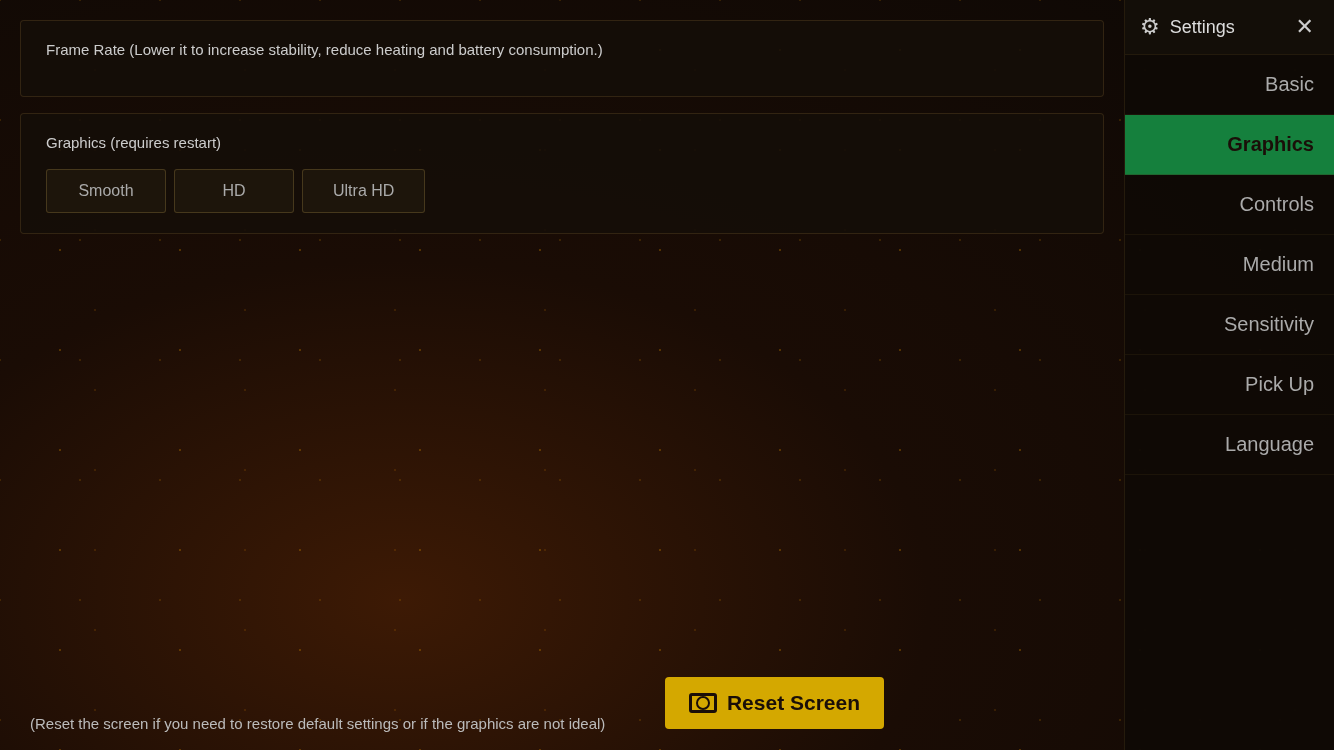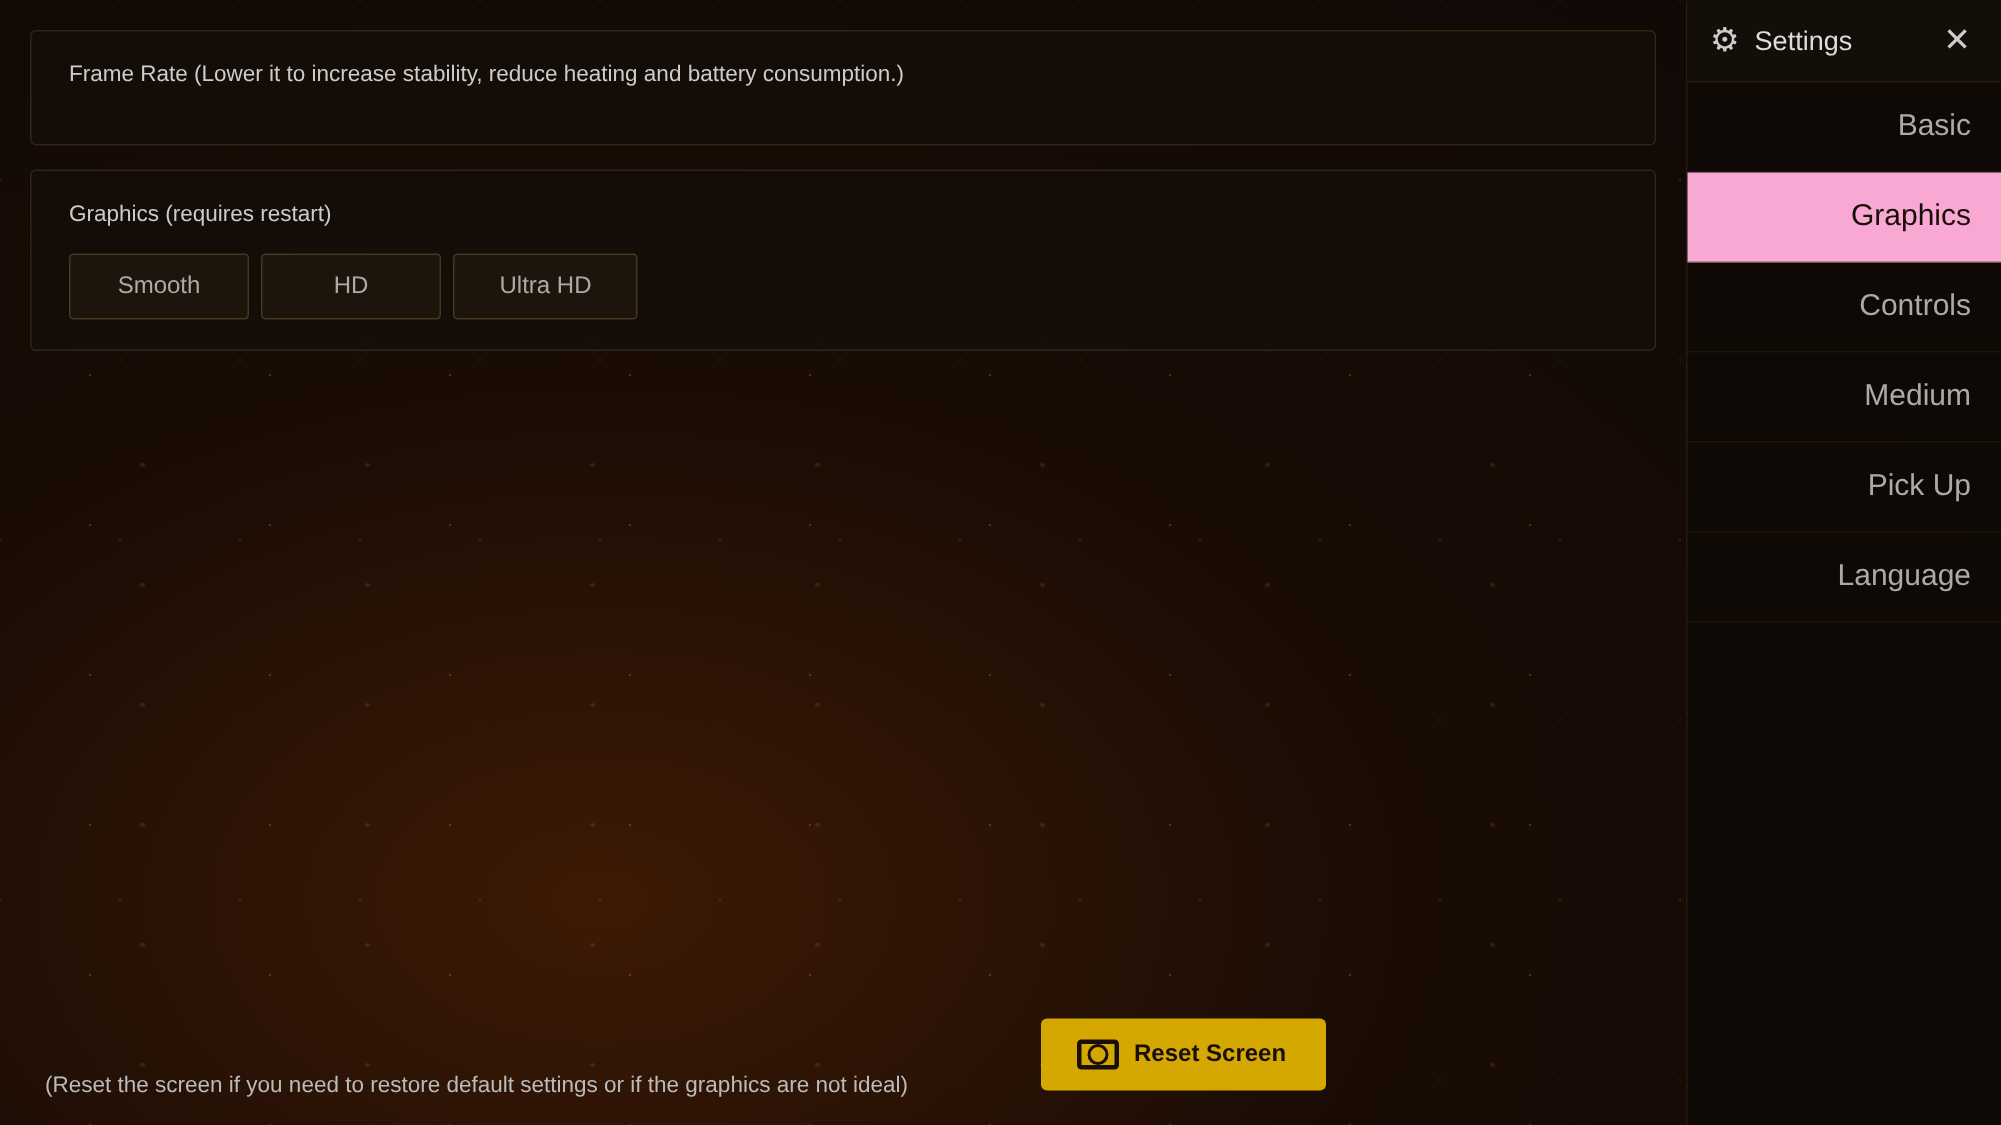--- a/index.html
+++ b/index.html
@@ -102,21 +102,21 @@
       color: #bbb;
       font-size: 15px;
       margin-top: 42px;
     }
 
     .reset-btn {
       background: #d4a800;
       border: none;
       color: #1a0e08;
       padding: 14px 24px;
-      font-size: 16px;
+      font-size: 21px;
       font-weight: bold;
       cursor: pointer;
       border-radius: 4px;
       display: flex;
       align-items: center;
       gap: 10px;
       min-width: 190px;
     }
 
     .reset-icon {
@@ -194,23 +194,23 @@
       padding: 18px 20px;
       color: #aaa;
       font-size: 20px;
       cursor: pointer;
       border-bottom: 1px solid rgba(60, 45, 20, 0.3);
       text-align: right;
       transition: background 0.2s;
     }
 
     .nav-item.active {
-      background: #f9a8d4;
+      background: #15803d;
       color: #1a0e08;
-      font-weight: normal;
+      font-weight: bold;
     }
   </style>
 </head>
 <body>
 
 <div class="bg"></div>
 
 <div class="main-content">
 
   <div class="settings-panel">
@@ -243,16 +243,17 @@
       <span class="gear-icon">⚙</span>
       <span class="header-title">Settings</span>
     </div>
     <button class="close-btn">✕</button>
   </div>
 
   <div class="nav-item">Basic</div>
   <div class="nav-item active">Graphics</div>
   <div class="nav-item">Controls</div>
   <div class="nav-item">Medium</div>
+  <div class="nav-item">Sensitivity</div>
   <div class="nav-item">Pick Up</div>
   <div class="nav-item">Language</div>
 
 </div>
 
 </body></html>

